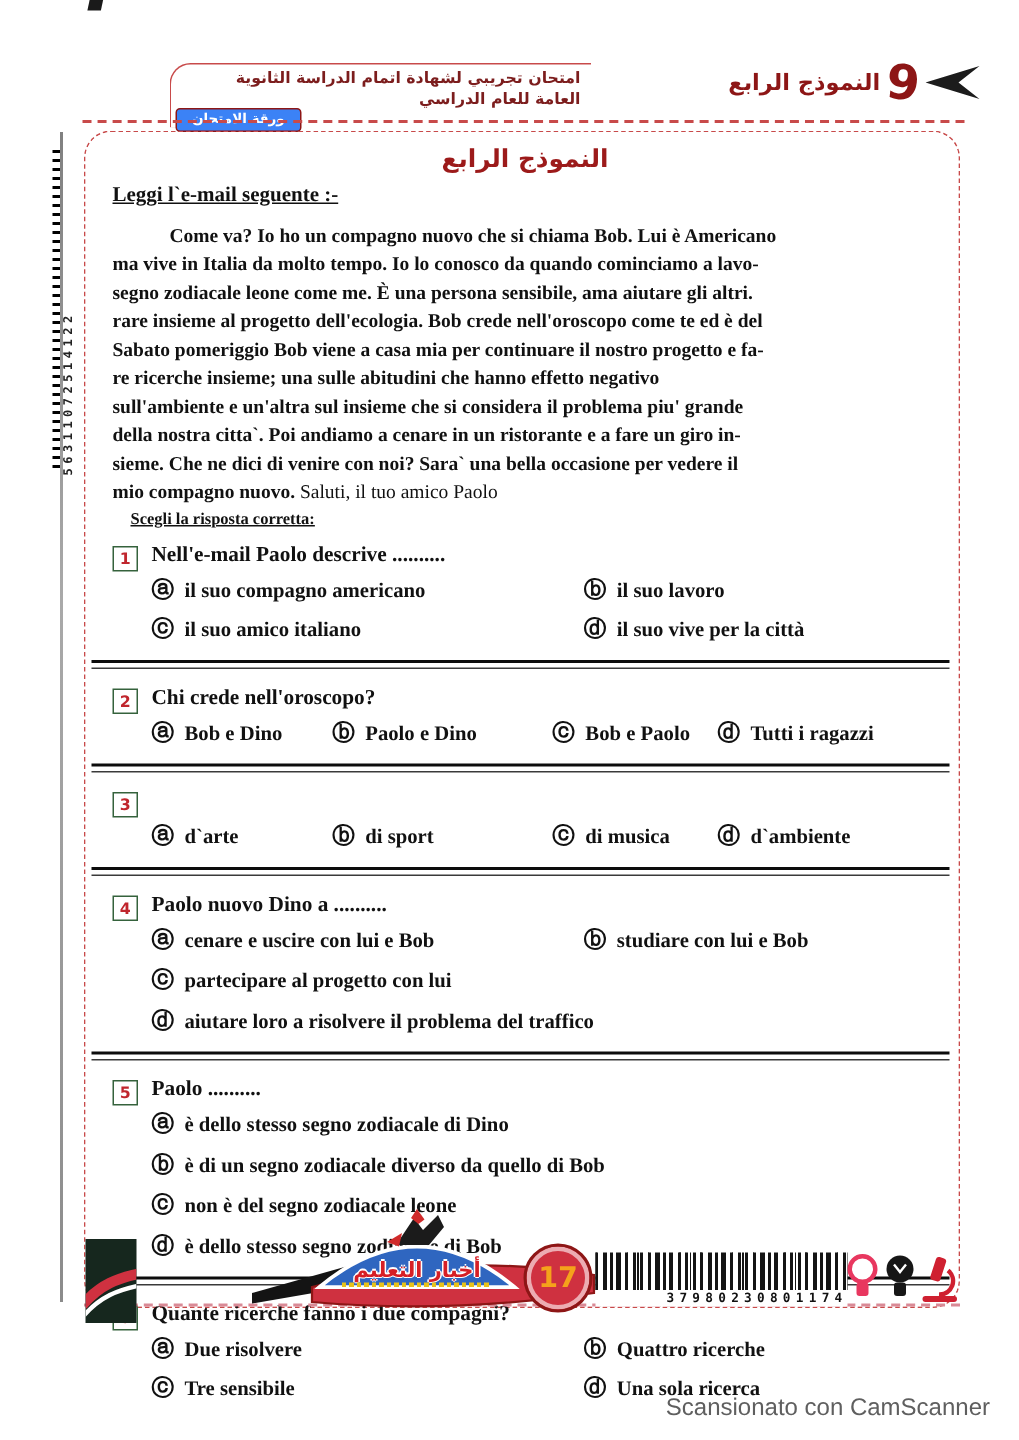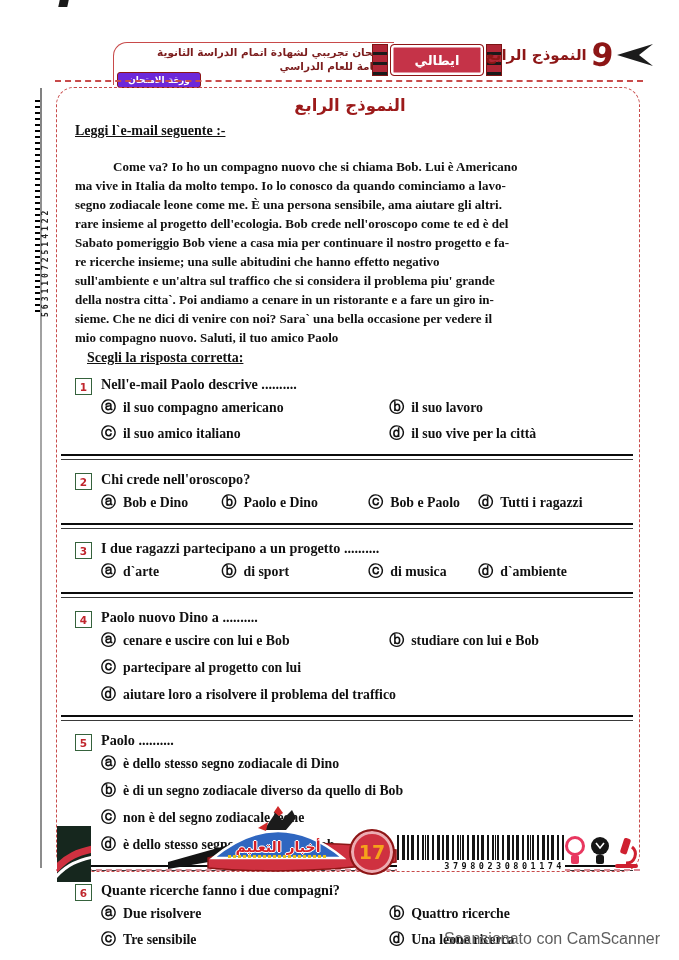--- a/index.html
+++ b/index.html
@@ -19,44 +19,44 @@
   .hdr{position:absolute;left:55px;top:36px;width:600px;height:54px;}
   .hdr-right{position:absolute;right:0;top:4px;display:flex;align-items:center;gap:4px;direction:ltr;}
   .hdr-model{font-family:"DejaVu Sans",sans-serif;font-weight:bold;font-size:15px;color:#8d1616;direction:rtl;}
   .nine-glyph{font-family:"DejaVu Sans",sans-serif;font-weight:bold;font-size:32px;line-height:30px;color:#8d1616;
               transform:rotate(6deg);}
   .arrow-icon svg{display:block;}
   .exam-frame{position:absolute;left:58px;top:6px;width:280px;height:42px;
               border-top:1.5px solid #c84a4a;border-left:1.5px solid #c84a4a;border-radius:14px 0 0 0;}
   .exam-lines{position:absolute;left:70px;top:9px;width:262px;text-align:right;direction:rtl;
               font-family:"DejaVu Sans",sans-serif;font-weight:bold;color:#7c1d1d;font-size:10.5px;line-height:14px;}
-  .paper-badge{position:absolute;left:62px;top:36px;background:#6d28d9;border:1px solid #8d1616;border-radius:3px;
+  .paper-badge{position:absolute;left:62px;top:36px;background:#3b82f6;border:1px solid #8d1616;border-radius:3px;
                color:#fff;font-family:"DejaVu Sans",sans-serif;font-size:9px;font-weight:bold;
                padding:2px 10px;direction:rtl;}
   .pencil{position:absolute;right:153px;top:8px;display:flex;align-items:center;}
   .pencil-cap{width:14px;height:30px;background:repeating-linear-gradient(180deg,#b02636 0 7px,#1a1a1a 7px 10px);
               border:1px solid #7c1414;}
   .pencil-body{width:92px;height:30px;background:#c53348;border:1.5px solid #8d1616;border-radius:4px;
                box-shadow:inset 0 0 0 2.5px #fff;display:flex;align-items:center;justify-content:center;margin:0 2px;}
   .pencil-body span{color:#fff;font-family:"DejaVu Sans",sans-serif;font-weight:bold;font-size:13px;direction:rtl;}
   .hdr-dash{position:absolute;left:55px;top:80px;width:588px;border-top:2px dashed #c84a4a;}
 
   
   .content-box{position:absolute;left:56px;top:87px;width:584px;height:785px;
                border:1.8px dashed #c84a4a;border-radius:18px;box-sizing:border-box;
                padding:6px 14px 0 18px;background:transparent;}
   .inner-title{text-align:center;font-family:"DejaVu Sans",sans-serif;font-weight:bold;font-size:16.5px;
                color:#9c1a1a;direction:rtl;margin:2px 0 8px;}
 
-  .instruction{font-weight:bold;font-size:14px;text-decoration:underline;margin-bottom:18px;}
+  .instruction{font-weight:bold;font-size:14px;text-decoration:underline;margin-bottom:8px;}
   .salutation{font-weight:bold;font-size:14px;padding-left:38px;}
   .em-line{font-weight:bold;font-size:13px;line-height:19px;}
   .em-line.first{padding-left:38px;}
-  .sig{font-weight:bold;}
-  .choose{font-weight:bold;font-size:14px;text-decoration:underline;margin:3px 0 6px;padding-left:12px;}
+  .sig{font-weight:normal;}
+  .choose{font-weight:bold;font-size:11px;text-decoration:underline;margin:3px 0 6px;padding-left:12px;}
 
   
   .q-block{padding:4px 0 6px;}
   .q-head{display:flex;align-items:flex-start;gap:9px;margin-bottom:3px;}
   .q-num{flex:0 0 auto;width:15px;height:15px;margin-top:2px;border:1.6px solid #35623c;
          color:#c0262d;font-family:"DejaVu Sans",sans-serif;font-weight:bold;font-size:10.5px;
          display:flex;align-items:center;justify-content:center;background:#fff;}
   .q-text{font-weight:bold;font-size:14.2px;}
   .q-opts{padding-left:26px;}
   .opt{display:flex;align-items:baseline;}
@@ -117,27 +117,20 @@
   <div class="side-code">56311072514122</div>
 
   <div class="hdr">
     <div class="exam-frame"></div>
     <div class="exam-lines">
       <div>امتحان تجريبي لشهادة اتمام الدراسة الثانوية</div>
       <div>العامة للعام الدراسي</div>
     </div>
     <div class="paper-badge">ورقة الامتحان</div>
 
-    <div class="pencil">
-      <div class="pencil-cap"></div>
-      <div class="pencil-body">
-        <span>ايطالي</span>
-      </div>
-      <div class="pencil-cap"></div>
-    </div>
 
     <div class="hdr-right">
       <span class="hdr-model">النموذج الرابع</span>
       <span class="nine-glyph">9</span>
       <span class="arrow-icon">
         <svg width="38" height="22" viewBox="0 0 38 22">
             <polygon points="0,11 36,0 22,11 36,22" fill="#1c1c1c"></polygon>
           </svg>
       </span>
     </div>
@@ -148,21 +141,21 @@
     <div class="inner-title">النموذج الرابع</div>
 
     <div class="instruction">Leggi l`e-mail seguente :-</div>
     <div>
         <div class="em-line first">Come va? Io ho un compagno nuovo che si chiama Bob. Lui è Americano</div>
         <div class="em-line">ma vive in Italia da molto tempo. Io lo conosco da quando cominciamo a lavo-</div>
         <div class="em-line">segno zodiacale leone come me. È una persona sensibile, ama aiutare gli altri.</div>
         <div class="em-line">rare insieme al progetto dell'ecologia. Bob crede nell'oroscopo come te ed è del</div>
         <div class="em-line">Sabato pomeriggio Bob viene a casa mia per continuare il nostro progetto e fa-</div>
         <div class="em-line">re ricerche insieme; una sulle abitudini che hanno effetto negativo</div>
-        <div class="em-line">sull'ambiente e un'altra sul traffico che si considera il problema piu' grande</div>
+        <div class="em-line">sull'ambiente e un'altra sul insieme che si considera il problema piu' grande</div>
         <div class="em-line">della nostra citta`. Poi andiamo a cenare in un ristorante e a fare un giro in-</div>
         <div class="em-line">sieme. Che ne dici di venire con noi? Sara` una bella occasione per vedere il</div>
         <div class="em-line"><span>mio compagno nuovo.  </span><span class="sig">Saluti, il tuo amico Paolo</span></div>
       </div>
     <div class="choose">Scegli la risposta corretta:</div>
 
     <div>
         <div class="q-block">
           <div class="q-head">
             <span class="q-num">1</span>
@@ -209,21 +202,20 @@
             <div class="opt">
               <span class="opt-letter">ⓓ</span>
               <span class="opt-text">Tutti i ragazzi</span>
             </div>
           </div>
         </div>
         <div class="q-sep"></div>
         <div class="q-block">
           <div class="q-head">
             <span class="q-num">3</span>
-            <span class="q-text">I due ragazzi partecipano a un progetto ..........</span>
           </div>
           <div class="q-opts layout-row">
             <div class="opt">
               <span class="opt-letter">ⓐ</span>
               <span class="opt-text">d`arte</span>
             </div>
             <div class="opt">
               <span class="opt-letter">ⓑ</span>
               <span class="opt-text">di sport</span>
             </div>
@@ -301,21 +293,21 @@
             <div class="opt">
               <span class="opt-letter">ⓑ</span>
               <span class="opt-text">Quattro ricerche</span>
             </div>
             <div class="opt">
               <span class="opt-letter">ⓒ</span>
               <span class="opt-text">Tre sensibile</span>
             </div>
             <div class="opt">
               <span class="opt-letter">ⓓ</span>
-              <span class="opt-text">Una leone ricerca</span>
+              <span class="opt-text">Una sola ricerca</span>
             </div>
           </div>
         </div>
       </div>
   </div>
 
   <div class="footer-dash"></div>
 
   <div class="flag-block">
     <svg width="34" height="56" viewBox="0 0 34 56">

